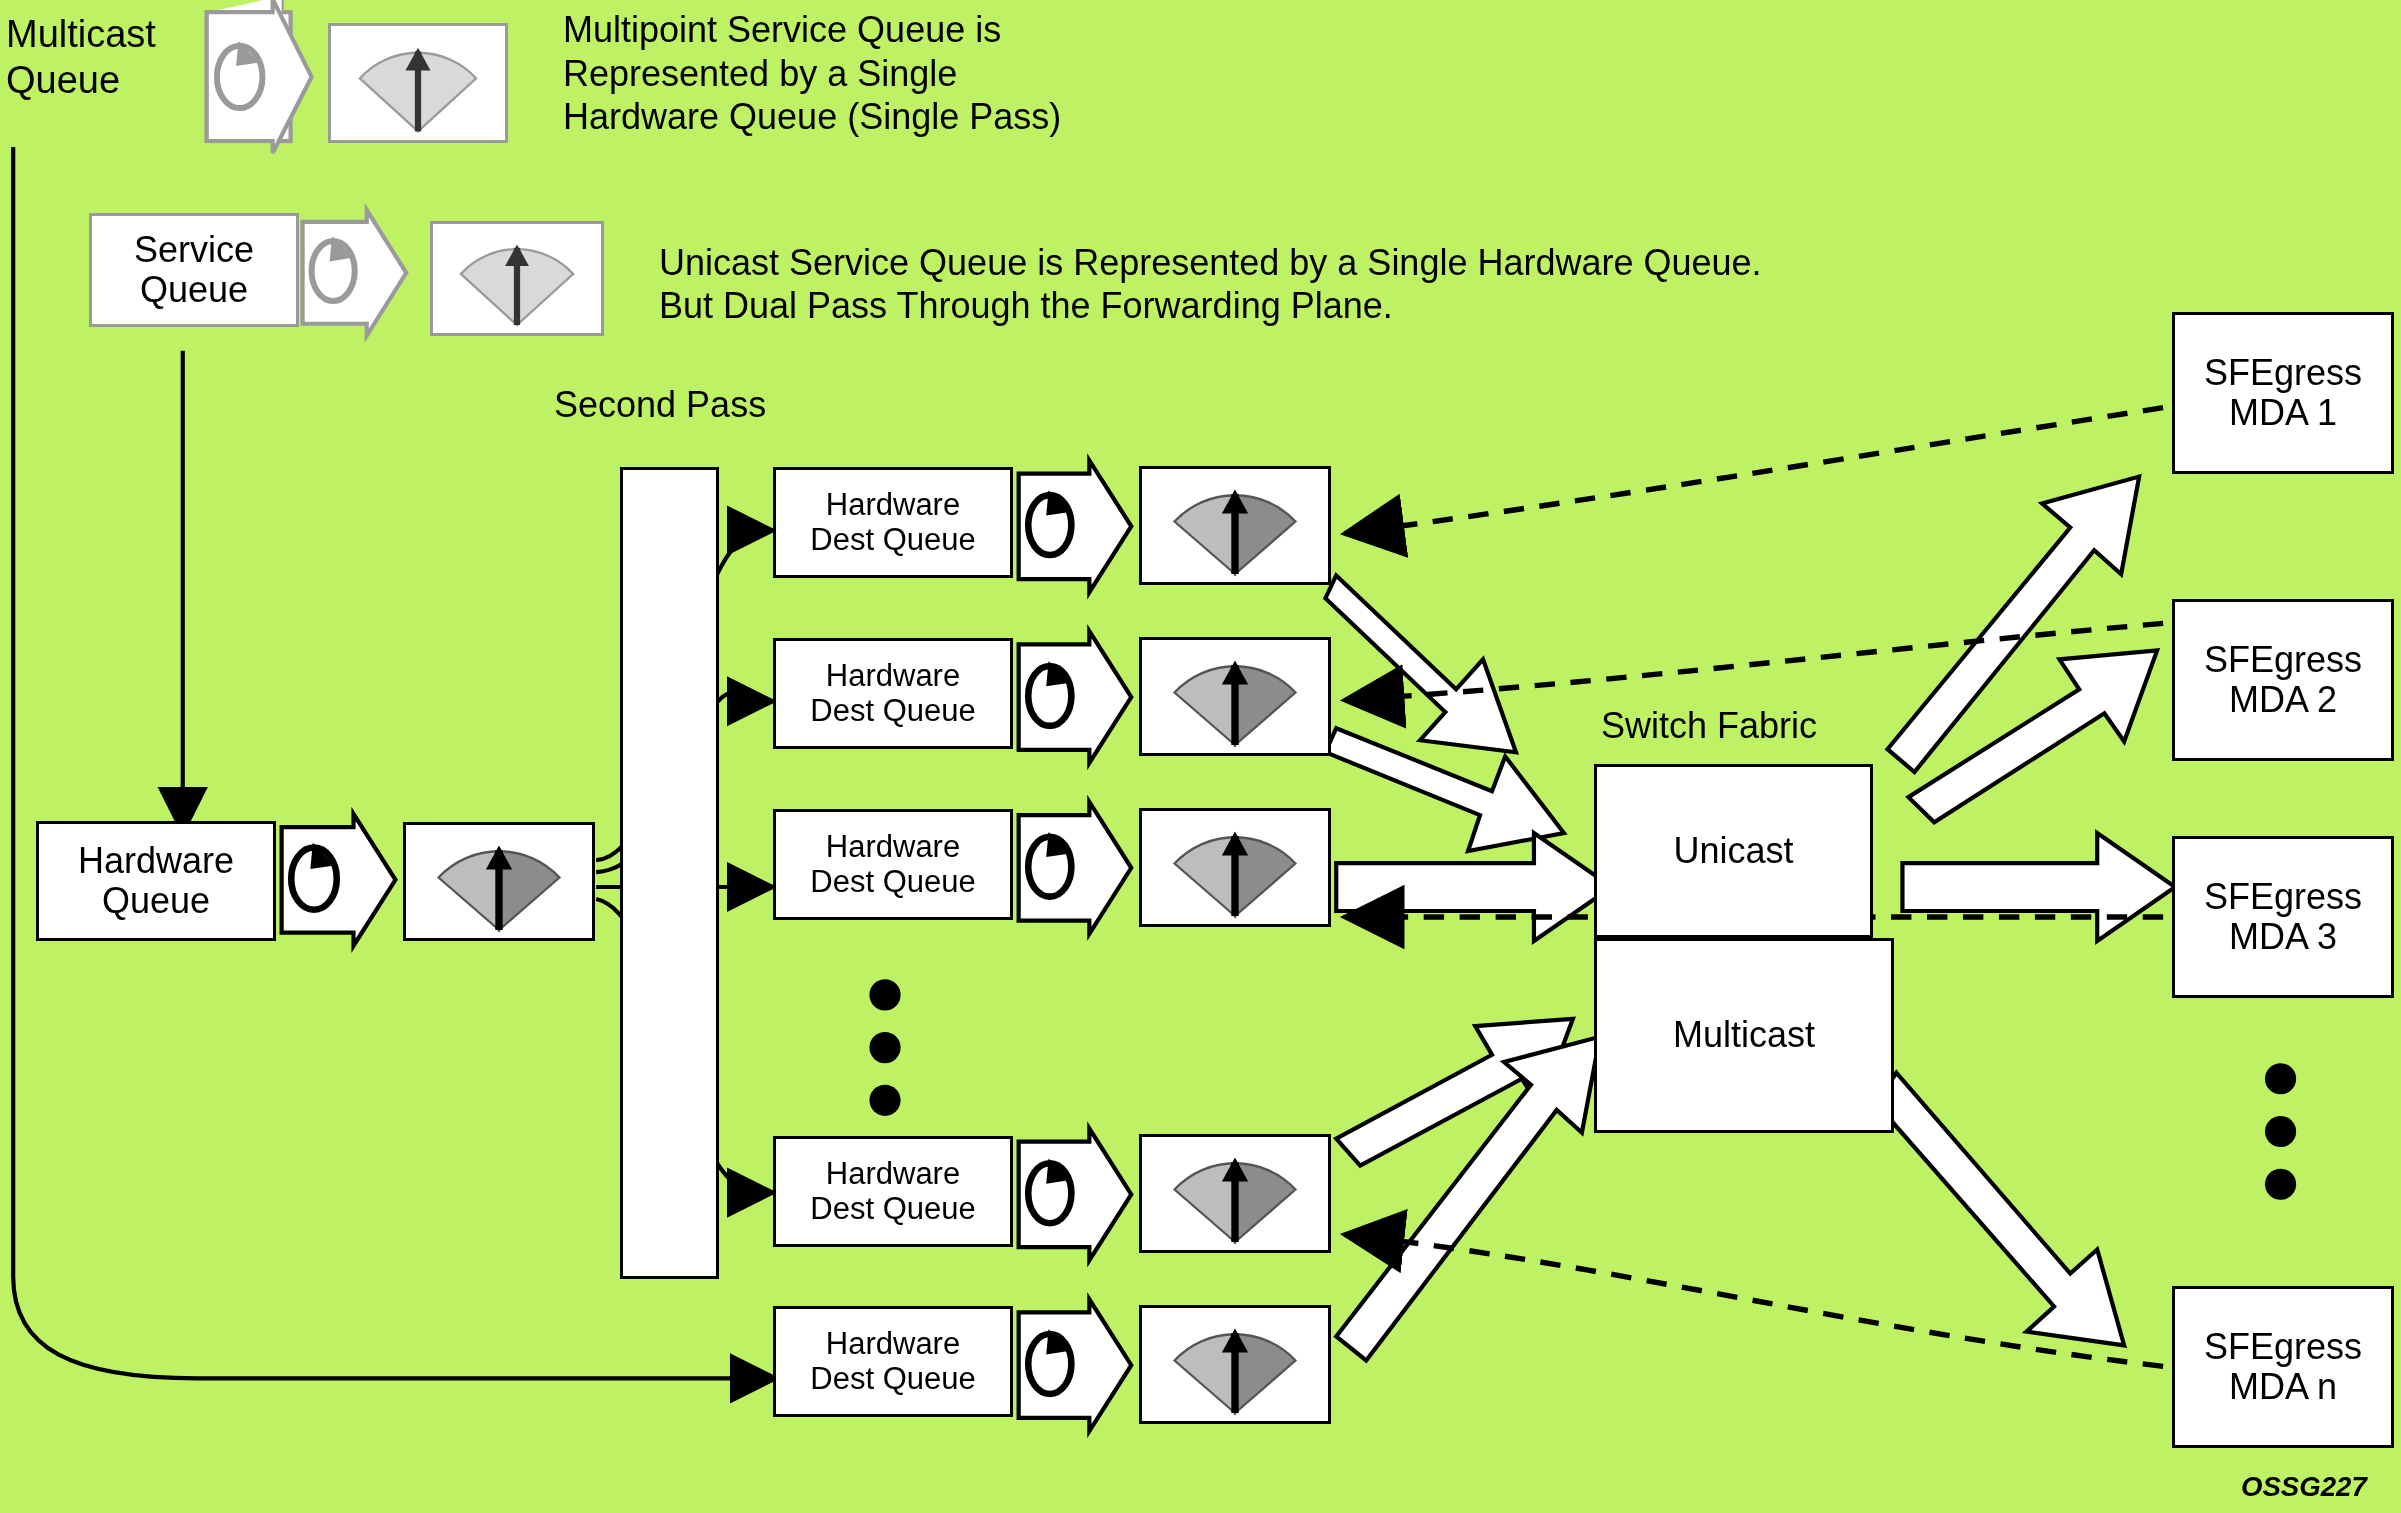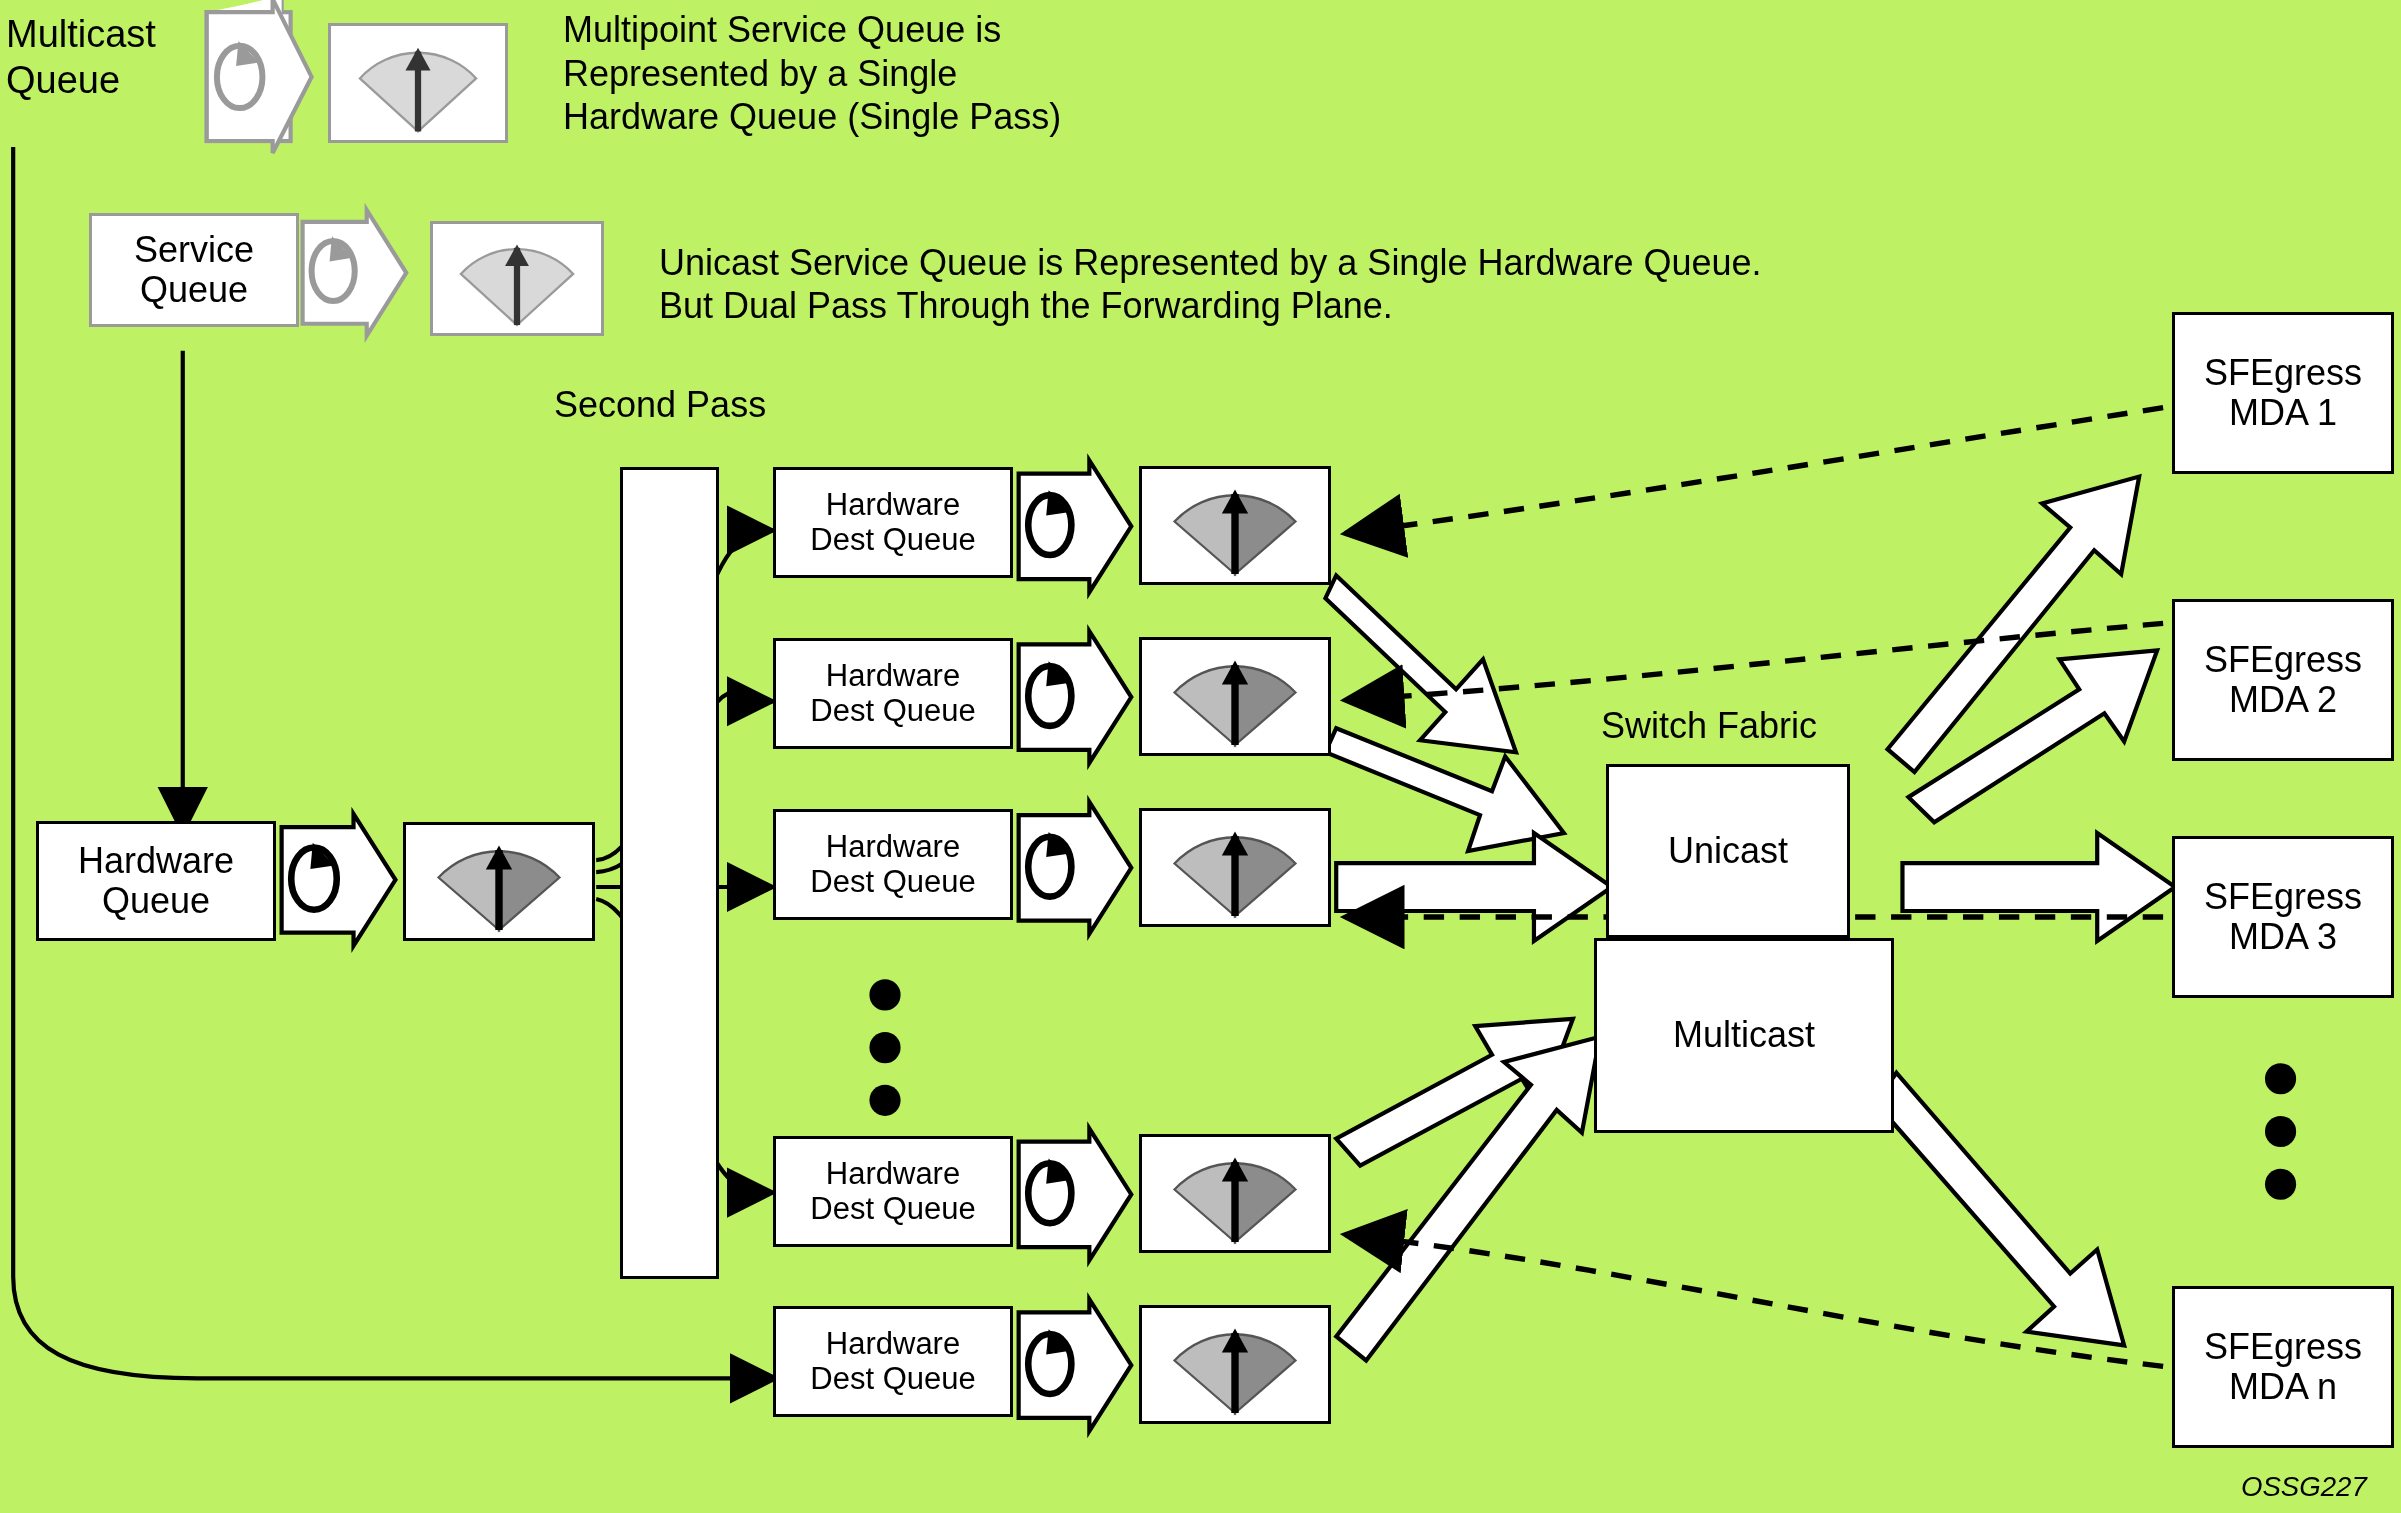--- a/index.html
+++ b/index.html
@@ -32,21 +32,21 @@
     position:absolute; left:0; top:0; width:2401px; height:1514px;
     pointer-events:none;
   }
   .gauge {
     position:absolute;
     box-sizing:border-box;
     border:3.6px solid #000;
     background:#fff;
   }
   .gauge.grey { border-color:#9a9a9a; }
-  .ossg { position:absolute; font-style:italic; font-weight:normal; font-size:27.6px; color:#000; }
+  .ossg { position:absolute; font-style:italic; font-weight:bold; font-size:27.6px; color:#000; }
 </style>
 </head>
 <body>
 
 <div id="stage">
 
   <svg class="layer" viewBox="0 0 4007 2526">
     <defs>
       <marker id="ah" markerWidth="14" markerHeight="14" refX="11" refY="6" orient="auto" markerUnits="strokeWidth">
         <path d="M0,0 L12,6 L0,12 z" fill="#000"></path>
@@ -248,21 +248,21 @@
     </g>
     <g>
       <path d="M 1700 2190 L 1818 2190 L 1818 2168 L 1888 2278 L 1818 2388 L 1818 2366 L 1700 2366 Z" fill="#fff" stroke="#000" stroke-width="7"></path>
       <ellipse cx="1752" cy="2276" rx="36" ry="50" fill="none" stroke="#000" stroke-width="11"></ellipse>
       <path d="M 1750 2218 L 1786 2254 L 1746 2260 Z" fill="#000"></path>
     </g>
   </svg>
 
   <div class="lbl f60" style="left:1601px; top:704px;">Switch Fabric</div>
 
-  <div class="box" style="left:1594px; top:764px; width:244px; height:174px; font-size:36px;margin-left:12px;">Unicast</div>
+  <div class="box" style="left:1594px; top:764px; width:279px; height:174px; font-size:36px;">Unicast</div>
   <div class="box" style="left:1594px; top:938px; width:300px; height:195px; font-size:36px;">Multicast</div>
 
   <div class="box" style="left: 2172px; top: 312px; width: 222px; height: 162px; font-size: 36px; white-space: pre;">SFEgress
 MDA 1</div>
   <div class="box" style="left: 2172px; top: 599px; width: 222px; height: 162px; font-size: 36px; white-space: pre;">SFEgress
 MDA 2</div>
   <div class="box" style="left: 2172px; top: 836px; width: 222px; height: 162px; font-size: 36px; white-space: pre;">SFEgress
 MDA 3</div>
   <div class="box" style="left: 2172px; top: 1286px; width: 222px; height: 162px; font-size: 36px; white-space: pre;">SFEgress
 MDA n</div>

